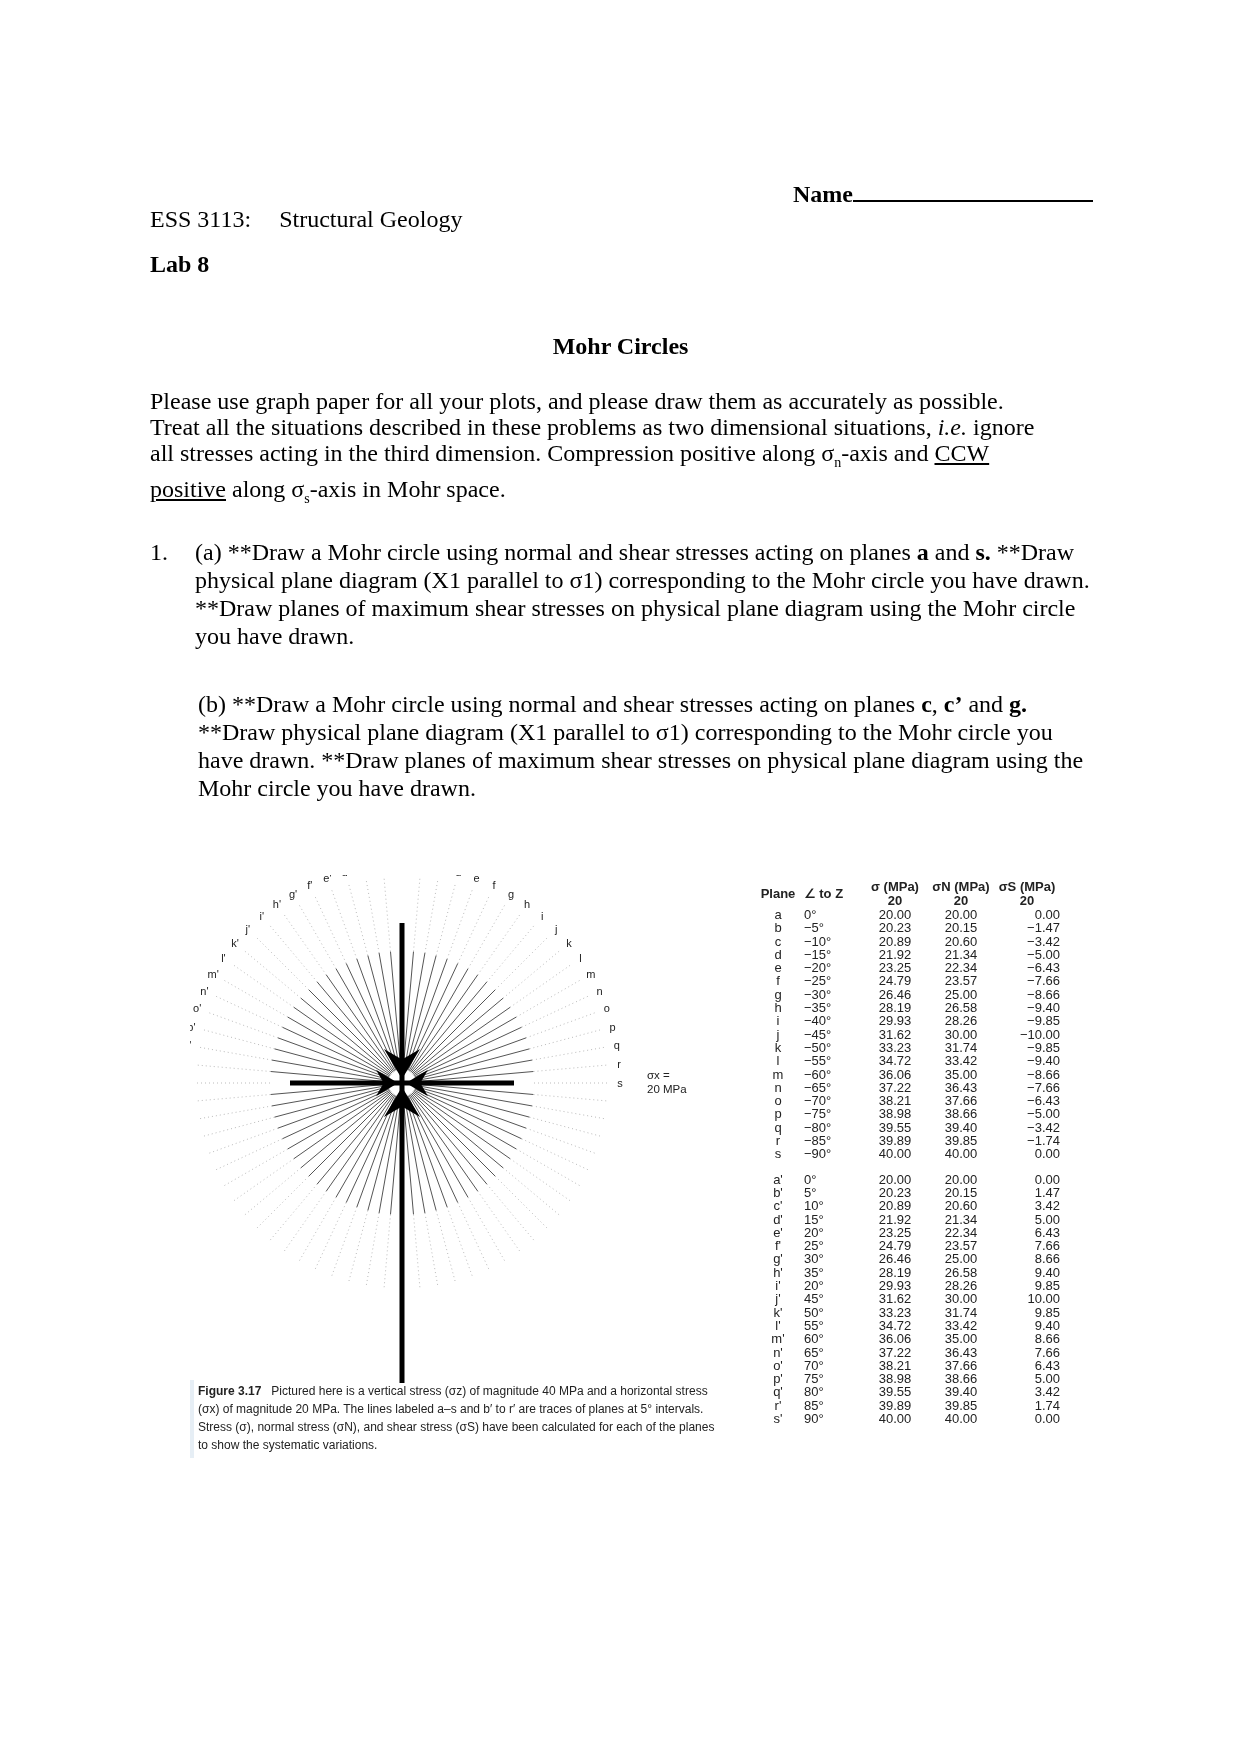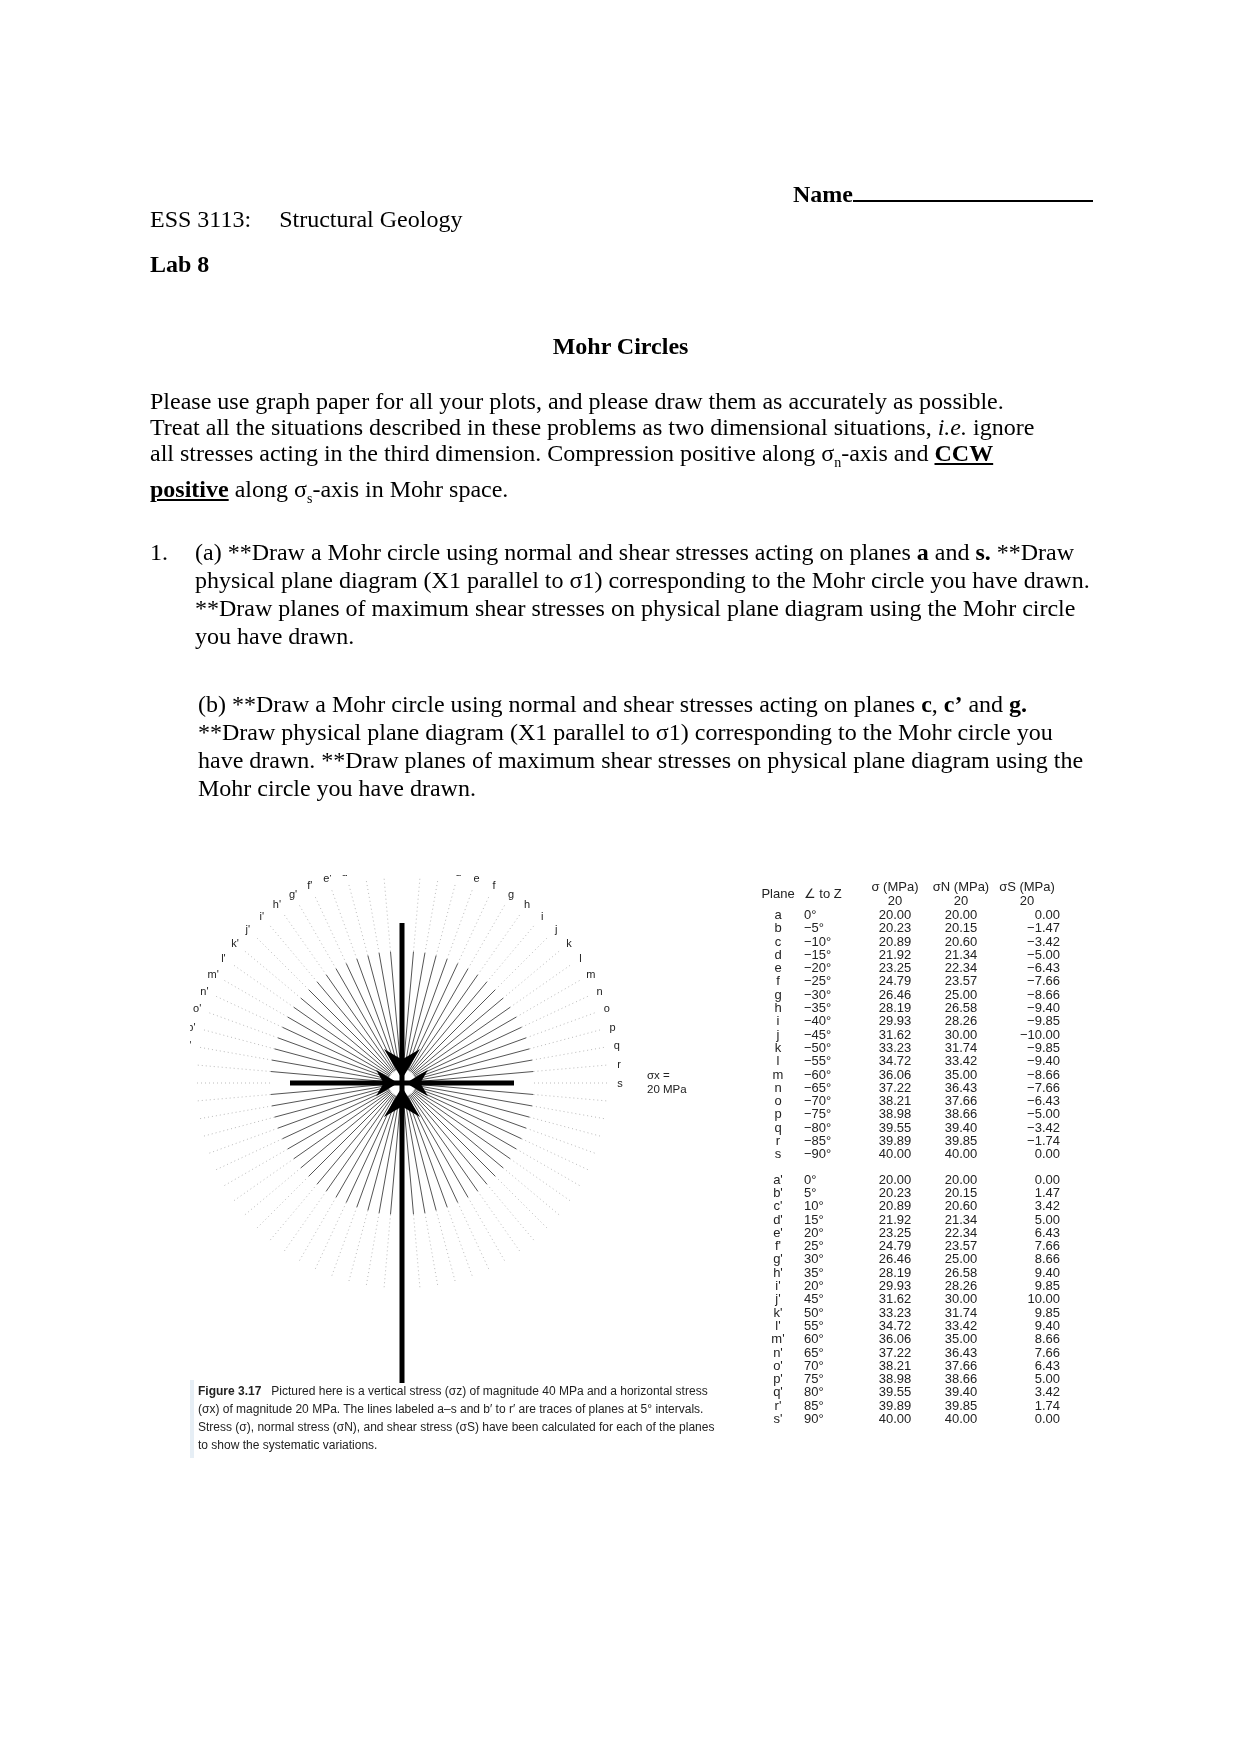--- a/index.html
+++ b/index.html
@@ -6,37 +6,37 @@
   body { width: 1241px; height: 1755px; position: relative; overflow: hidden;
          font-family: "Liberation Serif", "DejaVu Serif", serif; color: #000; }
   .abs { position: absolute; }
   .name-line { left: 793px; top: 178px; font-size: 24px; font-weight: bold; white-space: nowrap; }
   .name-line .blank { display: inline-block; width: 240px; border-bottom: 2px solid #000; height: 22px; vertical-align: baseline; }
   .course { left: 150px; top: 206px; font-size: 24px; font-weight: normal; white-space: nowrap; }
   .course .sub { margin-left: 28px; }
   .lab { left: 150px; top: 251px; font-size: 24px; font-weight: bold; }
   .title { left: 0; width: 1241px; top: 333px; text-align: center; font-size: 24px; font-weight: bold; }
   .intro { left: 150px; top: 388px; width: 940px; font-size: 24px; line-height: 26px; }
-  .intro u b, .intro b u { font-weight: bold; }
+  .intro u b, .intro b u { font-weight: normal; }
   .q1 { left: 150px; top: 538px; width: 940px; font-size: 24px; line-height: 28px; }
   .q1 .num { position: absolute; left: 0; top: 0; }
   .q1 .body { margin-left: 45px; }
   .q1b { left: 198px; top: 690px; width: 890px; font-size: 24px; line-height: 28px; }
 
   
   .fig { left: 190px; top: 875px; width: 550px; height: 580px; font-family: "Liberation Sans", "DejaVu Sans", sans-serif; }
   .fig svg { position: absolute; left: 0; top: 0; }
   .caption { left: 198px; top: 1382px; width: 520px; font-family: "Liberation Sans", "DejaVu Sans", sans-serif; font-size: 12px; line-height: 18px; color: #222; }
   .caption .fn { font-weight: bold; margin-right: 10px; }
   .caption-bar { left: 190px; top: 1380px; width: 4px; height: 78px; background: #e6eef5; }
 
   
   .tbl { left: 752px; top: 880px; font-family: "Liberation Sans", "DejaVu Sans", sans-serif; font-size: 13px; color: #222; }
   .tbl table { border-collapse: collapse; }
-  .tbl th { font-weight: normal; padding: 0; vertical-align: bottom; line-height: 14px; }
+  .tbl th { font-weight: bold; padding: 0; vertical-align: bottom; line-height: 14px; }
   .tbl td { padding: 0; line-height: 13.3px; }
   .tbl .c-plane { width: 52px; text-align: center; }
   .tbl .c-ang { width: 58px; text-align: left; }
   .tbl .c-s { width: 66px; text-align: center; }
   .tbl .c-sn { width: 66px; text-align: center; }
   .tbl .c-ss { width: 66px; text-align: right; padding-right: 4px; margin-top: 14px; }
   .tbl .gap td { height: 12px; }
 </style>
 </head>
 <body>

